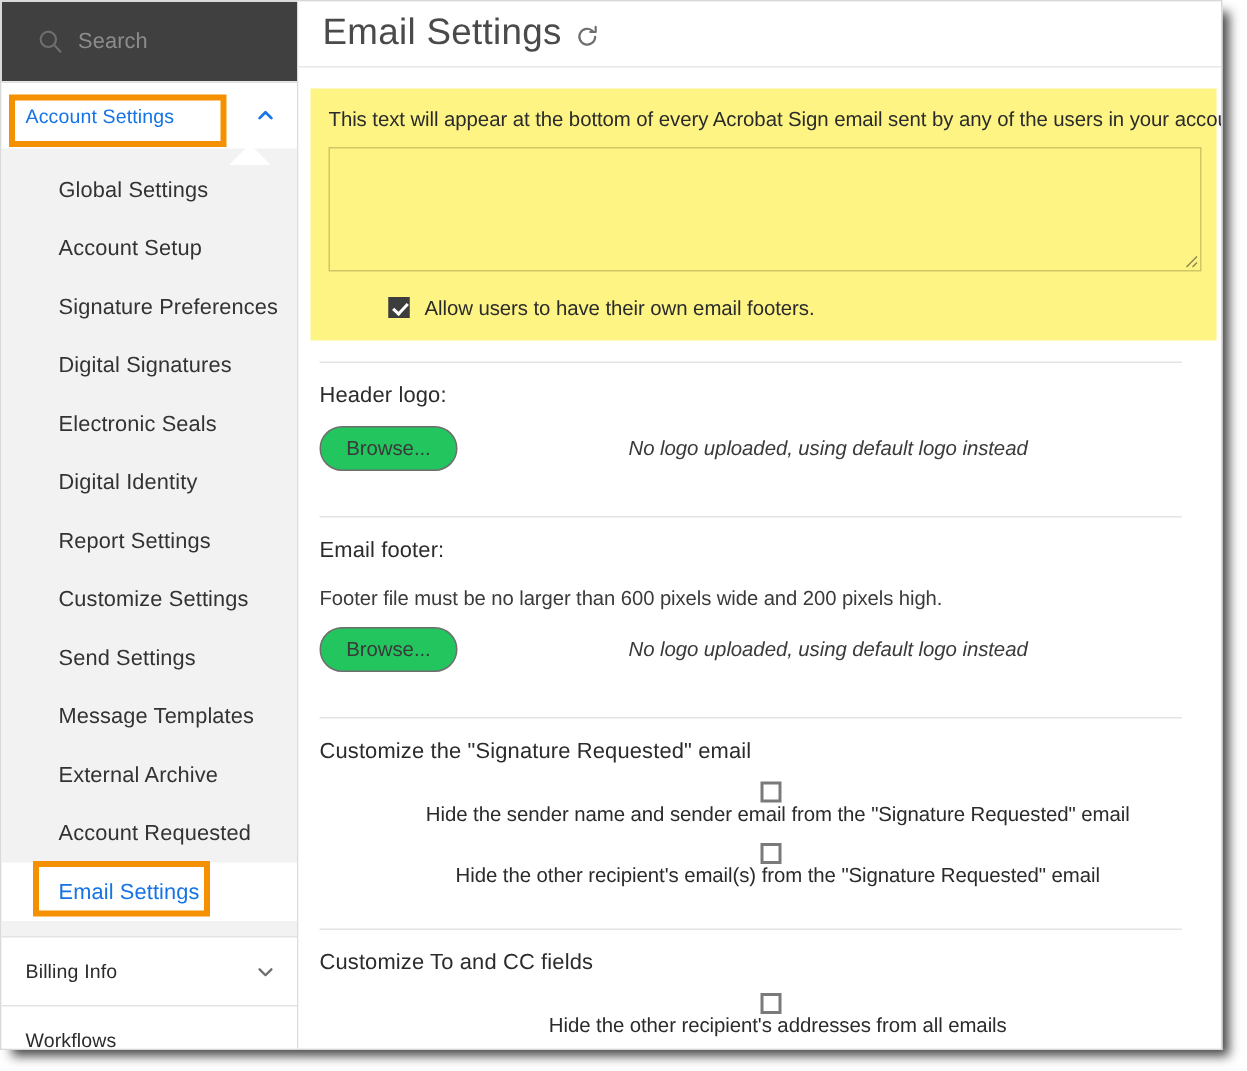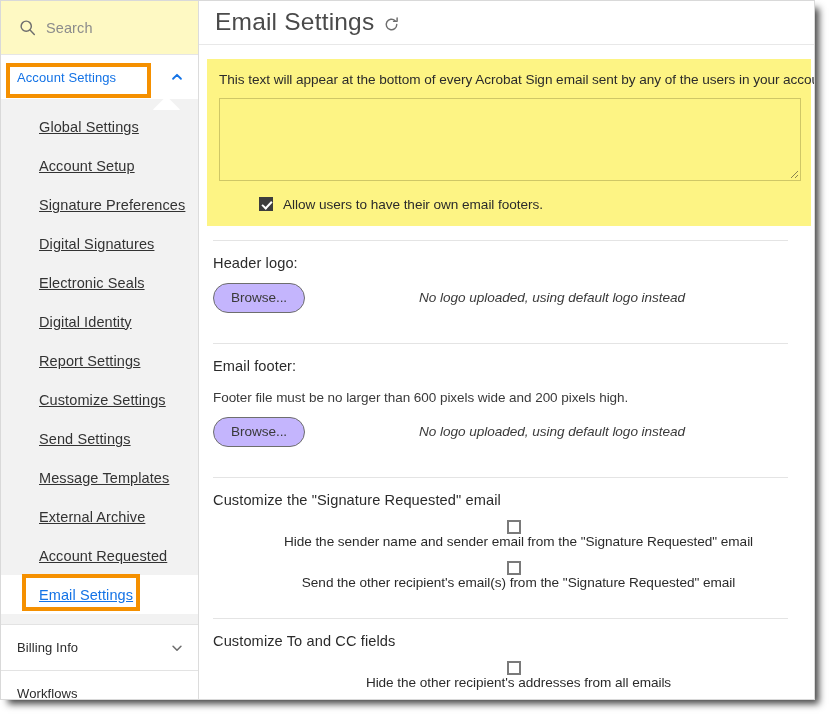--- a/index.html
+++ b/index.html
@@ -45,24 +45,24 @@
     border-right: 1px solid #dcdcdc;
     box-sizing: border-box;
     position: relative;
     overflow: hidden;
   }
 
   .search-row {
     height: 54px;
     display: flex;
     align-items: center;
-    padding-left: 18px;
+    padding-left: 24px;
     border-bottom: 1px solid #e6e6e6;
     box-sizing: border-box;
-    background: #fef9c3;
+    background: #404040;
   }
   .search-icon {
     width: 17px;
     height: 17px;
     margin-right: 10px;
     flex: 0 0 auto;
     display: block;
   }
   .search-placeholder {
     font-size: 14.5px;
@@ -148,21 +148,20 @@
 
   .sub-item {
     height: 39px;
     display: flex;
     align-items: center;
     padding-left: 38px;
     font-size: 14.5px;
     color: #333333;
     letter-spacing: .1px;
     box-sizing: border-box;
-    text-decoration: underline;
   }
   .sub-item.selected {
     color: #1473e6;
     background: #ffffff;
   }
 
   .group-header.billing {
     border-top: 1px solid #e3e3e3;
     height: 46px;
   }
@@ -316,21 +315,21 @@
     display: flex;
     align-items: center;
     padding-top: 12px;
     padding-bottom: 16px;
   }
   .browse-btn {
     width: 92px;
     height: 30px;
     border: 1px solid #6e6e6e;
     border-radius: 16px;
-    background: #c4b5fd;
+    background: #22c55e;
     font-family: "Liberation Sans", sans-serif;
     font-size: 13.6px;
     color: #3a3a3a;
     cursor: pointer;
     letter-spacing: -.05px;
     padding: 0;
   }
   .browse-status {
     font-size: 13.6px;
     color: #3a3a3a;
@@ -479,21 +478,21 @@
 
       <div class="divider"></div>
       <div class="section sec-block">
         <div class="sec-title">Customize the "Signature Requested" email</div>
         <div class="check-row">
           <span class="cb empty"></span>
           <span class="cb-label">Hide the sender name and sender email from the "Signature Requested" email</span>
         </div>
         <div class="check-row">
           <span class="cb empty"></span>
-          <span class="cb-label">Send the other recipient's email(s) from the "Signature Requested" email</span>
+          <span class="cb-label">Hide the other recipient's email(s) from the "Signature Requested" email</span>
         </div>
       </div>
 
       <div class="divider" style="margin-top:14px;"></div>
       <div class="section sec-block">
         <div class="sec-title">Customize To and CC fields</div>
         <div class="check-row">
           <span class="cb empty"></span>
           <span class="cb-label">Hide the other recipient's addresses from all emails</span>
         </div>

